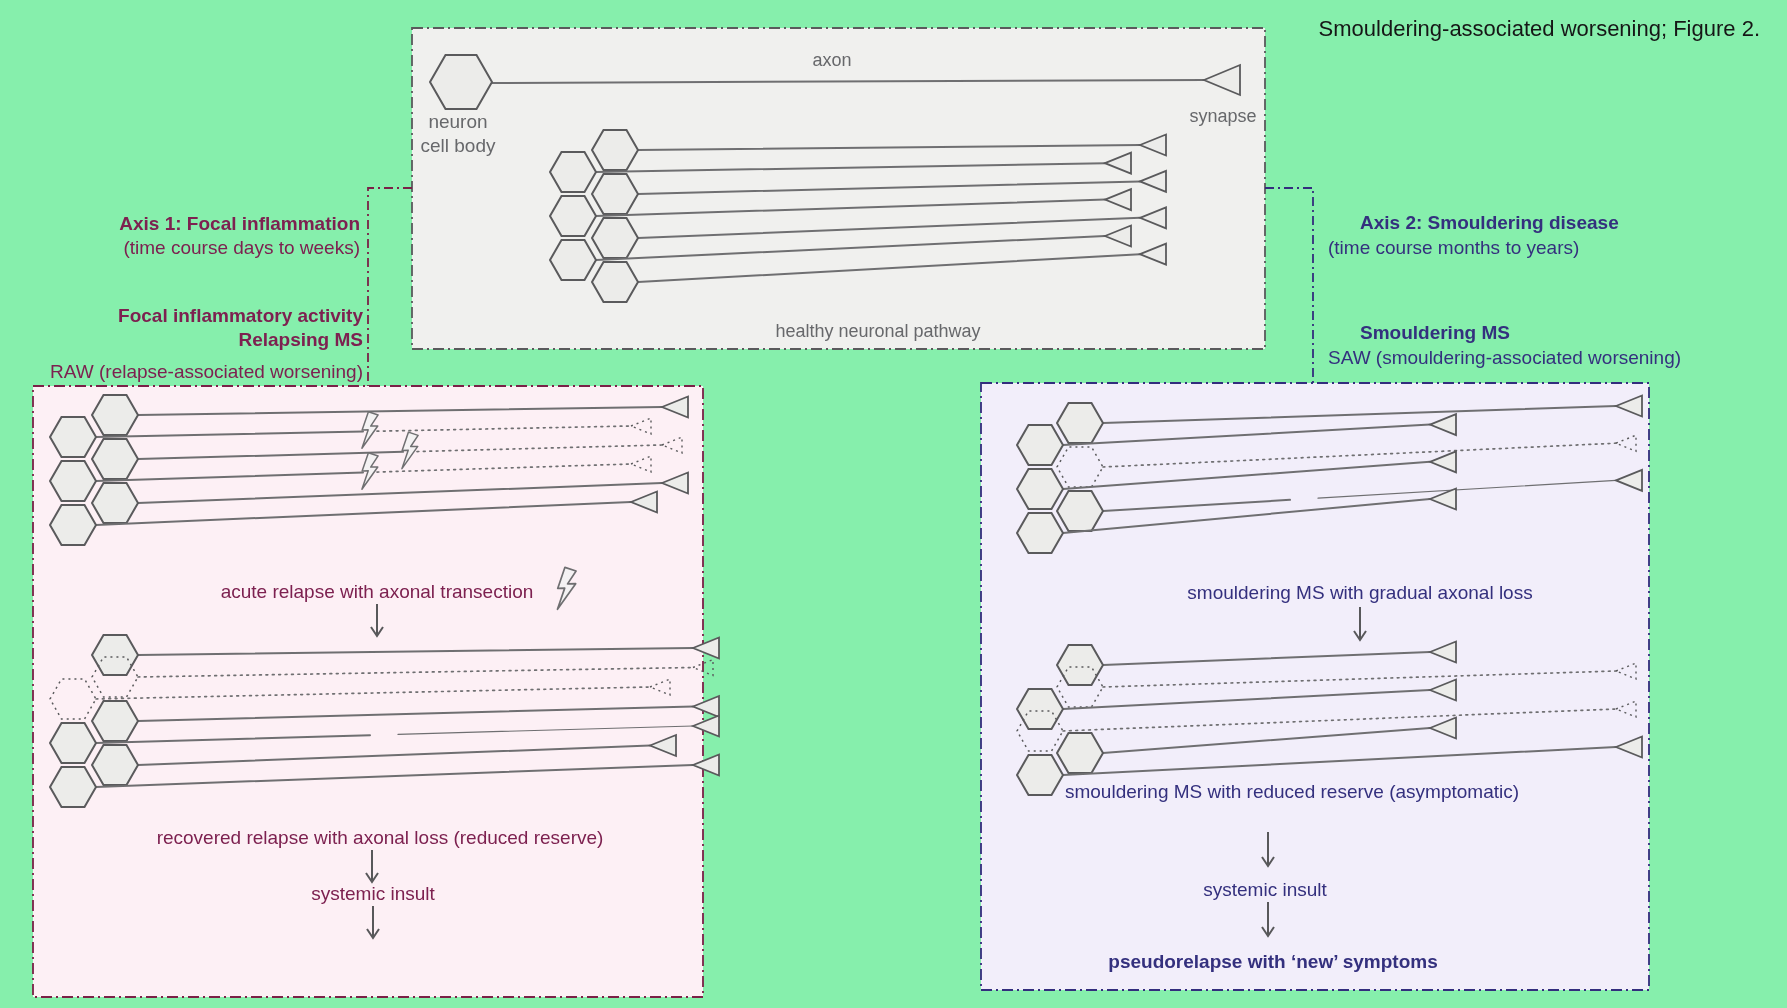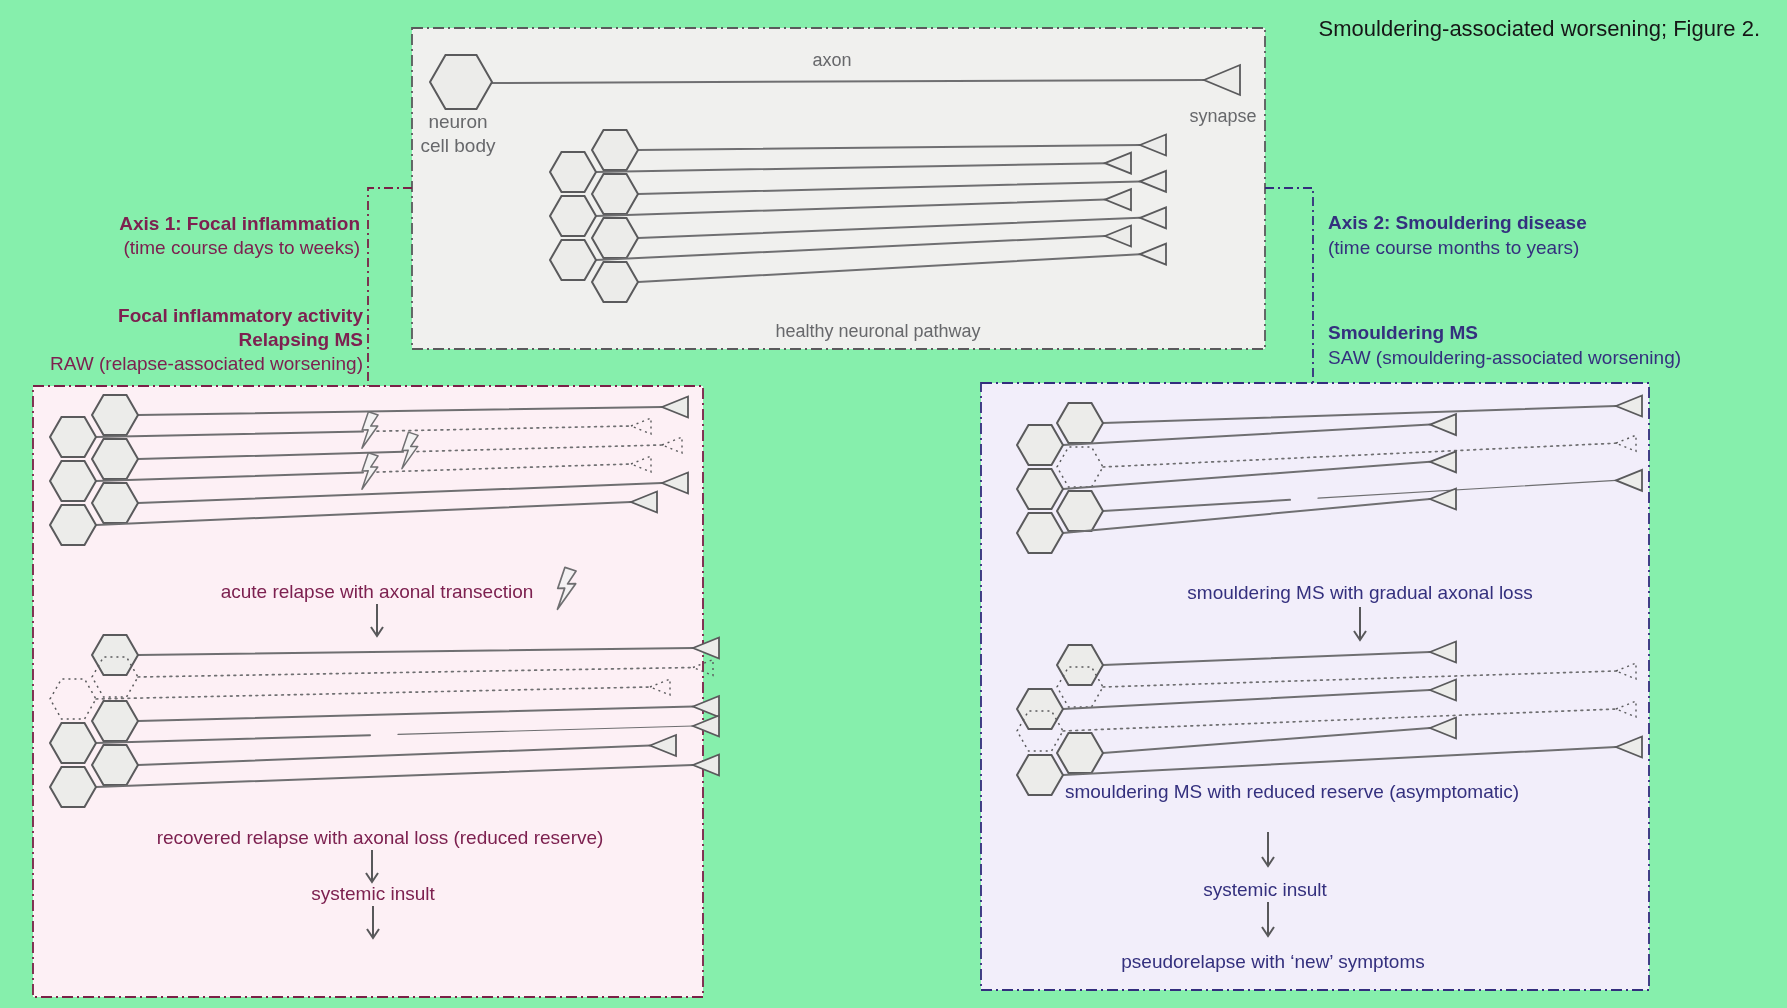--- a/index.html
+++ b/index.html
@@ -7,21 +7,21 @@
     position:relative;width:1787px;height:1008px;background:#86efac;
     font-family:"Liberation Sans",sans-serif;overflow:hidden;
   }
   #diagram{position:absolute;left:0;top:0;}
   .lbl{position:absolute;white-space:nowrap;line-height:24px;}
   .center{transform:translateX(-50%);text-align:center;}
   .ralign{text-align:right;}
   .gray{color:#67686b;font-size:18px;}
   .maroon{color:#7d2150;font-size:19px;}
   .navy{color:#34307e;font-size:19px;}
-  .bold{font-weight:bold;}
+  .bold{font-weight:bold;margin-left:32px;}
   .title{color:#161616;font-size:22px;}
 </style>
 </head>
 <body>
 
 <div id="stage">
 
   <svg id="diagram" width="1787" height="1008" viewBox="0 0 1787 1008">
       <rect x="412" y="28" width="853" height="321" fill="#f0f0ee" stroke="#5a5a5c" stroke-width="1.8" stroke-dasharray="11 4 2 4"></rect>
       <rect x="33" y="386" width="670" height="611" fill="#fdf0f5" stroke="#7a2147" stroke-width="1.8" stroke-dasharray="11 4 2 4"></rect>
@@ -245,28 +245,28 @@
   <div class="lbl gray center" style="left:832px;top:48px;">axon</div>
   <div class="lbl gray center" style="left:1223px;top:104px;">synapse</div>
   <div class="lbl gray center" style="left:458px;top:110px;font-size:19px;">neuron</div>
   <div class="lbl gray center" style="left:458px;top:134px;font-size:19px;">cell body</div>
   <div class="lbl gray center" style="left:878px;top:319px;">healthy neuronal pathway</div>
 
   <div class="lbl maroon bold ralign" style="right:1427px;top:212px;">Axis 1: Focal inflammation</div>
   <div class="lbl maroon ralign" style="right:1427px;top:236px;">(time course days to weeks)</div>
   <div class="lbl maroon bold ralign" style="right:1424px;top:304px;">Focal inflammatory activity</div>
   <div class="lbl maroon bold ralign" style="right:1424px;top:328px;">Relapsing MS</div>
-  <div class="lbl maroon ralign" style="right:1424px;top:352px;">RAW (relapse-associated worsening)</div>
+  <div class="lbl maroon ralign" style="right:1424px;top:360px;">RAW (relapse-associated worsening)</div>
 
   <div class="lbl navy bold" style="left:1328px;top:211px;">Axis 2: Smouldering disease</div>
   <div class="lbl navy" style="left:1328px;top:236px;">(time course months to years)</div>
   <div class="lbl navy bold" style="left:1328px;top:321px;">Smouldering MS</div>
   <div class="lbl navy" style="left:1328px;top:346px;">SAW (smouldering-associated worsening)</div>
 
   <div class="lbl maroon center" style="left:377px;top:580px;">acute relapse with axonal transection</div>
   <div class="lbl maroon center" style="left:380px;top:826px;">recovered relapse with axonal loss (reduced reserve)</div>
   <div class="lbl maroon center" style="left:373px;top:882px;">systemic insult</div>
 
   <div class="lbl navy center" style="left:1360px;top:581px;">smouldering MS with gradual axonal loss</div>
   <div class="lbl navy center" style="left:1292px;top:780px;">smouldering MS with reduced reserve (asymptomatic)</div>
   <div class="lbl navy center" style="left:1265px;top:878px;">systemic insult</div>
-  <div class="lbl navy center" style="left:1273px;top:950px;">pseudorelapse with ‘new’ symptoms</div>
+  <div class="lbl navy center" style="left:1273px;top:950px;font-weight:bold;">pseudorelapse with ‘new’ symptoms</div>
 </div>
 
 </body></html>

